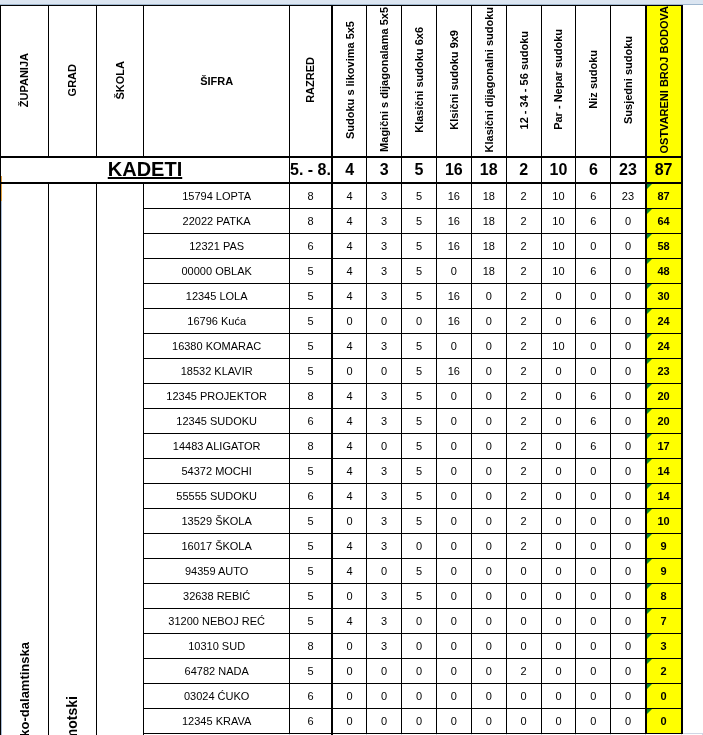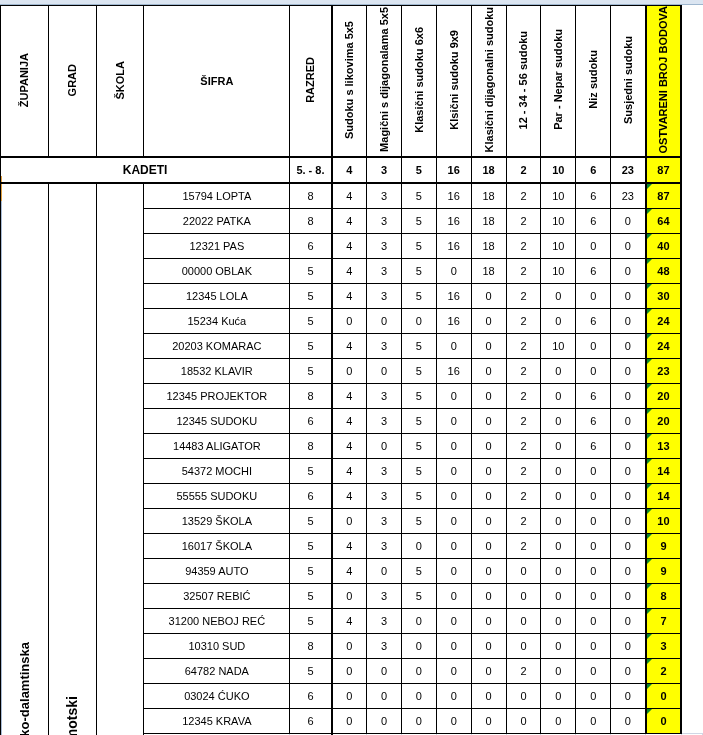--- a/index.html
+++ b/index.html
@@ -5,22 +5,22 @@
   html, body { margin:0; padding:0; }
   body { width:703px; height:735px; overflow:hidden; background:#fff; position:relative;
          font-family:"Liberation Sans", sans-serif; color:#000; }
   .colstrip { position:absolute; left:0; top:0; width:703px; height:4px; background:#dbe5f1; border-bottom:1px solid #9eb6ce; }
   .rowstrip { position:absolute; left:0; top:176px; width:2px; height:559px; background:#a9bcd6; }
   .rowstrip-sel { position:absolute; left:0; top:176px; width:2px; height:25px; background:#e0a040; }
   table.sheet { position:absolute; left:0; top:5px; border-collapse:collapse; table-layout:fixed; }
   table.sheet td { padding:0; text-align:center; vertical-align:middle; overflow:hidden; white-space:nowrap;
                    border:1px solid #000; font-size:11px; }
   tr.hdr td { height:144px; font-weight:bold; font-size:11px; }
-  tr.cat td { height:24px; font-weight:bold; font-size:11px; border-top:2px solid #000; border-bottom:2px solid #000; }
-  tr.cat td.cat-title { font-size:12px; }
+  tr.cat td { height:24px; font-weight:bold; font-size:16px; border-top:2px solid #000; border-bottom:2px solid #000; }
+  tr.cat td.cat-title { font-size:20px;text-decoration:underline; }
   tr.row td { height:24px; font-size:11px; }
   .vtext { display:inline-block; writing-mode:vertical-rl; transform:rotate(180deg); white-space:nowrap; }
   .yellow { background:#ffff00; }
   td.total { border-left:2px solid #000 !important; border-right:2px solid #000 !important; font-weight:bold; font-size:12px; position:relative; }
   td.total .tri { position:absolute; left:0; top:0; width:0; height:0; border-top:5px solid #0a8a2a; border-right:5px solid transparent; }
   td.razred { border-right:2px solid #000 !important; }
   td.blankcol { border:none !important; border-left:2px solid #000 !important; }
   td.merged { border-top:2px solid #000; }
   .zup { font-size:13px; font-weight:bold; }
   .grad { font-size:14px; font-weight:bold; }
@@ -123,21 +123,21 @@
         <td class="razred">6</td>
         <td>4</td>
         <td>3</td>
         <td>5</td>
         <td>16</td>
         <td>18</td>
         <td>2</td>
         <td>10</td>
         <td>0</td>
         <td>0</td>
-        <td class="yellow total"><span class="tri"></span><span>40</span></td>
+        <td class="yellow total"><span class="tri"></span><span>58</span></td>
         <td class="blankcol"></td>
       </tr>
       <tr class="row">
         <td>00000 OBLAK</td>
         <td class="razred">5</td>
         <td>4</td>
         <td>3</td>
         <td>5</td>
         <td>0</td>
         <td>18</td>
@@ -157,36 +157,36 @@
         <td>16</td>
         <td>0</td>
         <td>2</td>
         <td>0</td>
         <td>0</td>
         <td>0</td>
         <td class="yellow total"><span class="tri"></span><span>30</span></td>
         <td class="blankcol"></td>
       </tr>
       <tr class="row">
-        <td>15234 Kuća</td>
+        <td>16796 Kuća</td>
         <td class="razred">5</td>
         <td>0</td>
         <td>0</td>
         <td>0</td>
         <td>16</td>
         <td>0</td>
         <td>2</td>
         <td>0</td>
         <td>6</td>
         <td>0</td>
         <td class="yellow total"><span class="tri"></span><span>24</span></td>
         <td class="blankcol"></td>
       </tr>
       <tr class="row">
-        <td>20203 KOMARAC</td>
+        <td>16380 KOMARAC</td>
         <td class="razred">5</td>
         <td>4</td>
         <td>3</td>
         <td>5</td>
         <td>0</td>
         <td>0</td>
         <td>2</td>
         <td>10</td>
         <td>0</td>
         <td>0</td>
@@ -243,21 +243,21 @@
         <td class="razred">8</td>
         <td>4</td>
         <td>0</td>
         <td>5</td>
         <td>0</td>
         <td>0</td>
         <td>2</td>
         <td>0</td>
         <td>6</td>
         <td>0</td>
-        <td class="yellow total"><span class="tri"></span><span>13</span></td>
+        <td class="yellow total"><span class="tri"></span><span>17</span></td>
         <td class="blankcol"></td>
       </tr>
       <tr class="row">
         <td>54372 MOCHI</td>
         <td class="razred">5</td>
         <td>4</td>
         <td>3</td>
         <td>5</td>
         <td>0</td>
         <td>0</td>
@@ -322,21 +322,21 @@
         <td>0</td>
         <td>0</td>
         <td>0</td>
         <td>0</td>
         <td>0</td>
         <td>0</td>
         <td class="yellow total"><span class="tri"></span><span>9</span></td>
         <td class="blankcol"></td>
       </tr>
       <tr class="row">
-        <td>32507 REBIĆ</td>
+        <td>32638 REBIĆ</td>
         <td class="razred">5</td>
         <td>0</td>
         <td>3</td>
         <td>5</td>
         <td>0</td>
         <td>0</td>
         <td>0</td>
         <td>0</td>
         <td>0</td>
         <td>0</td>

